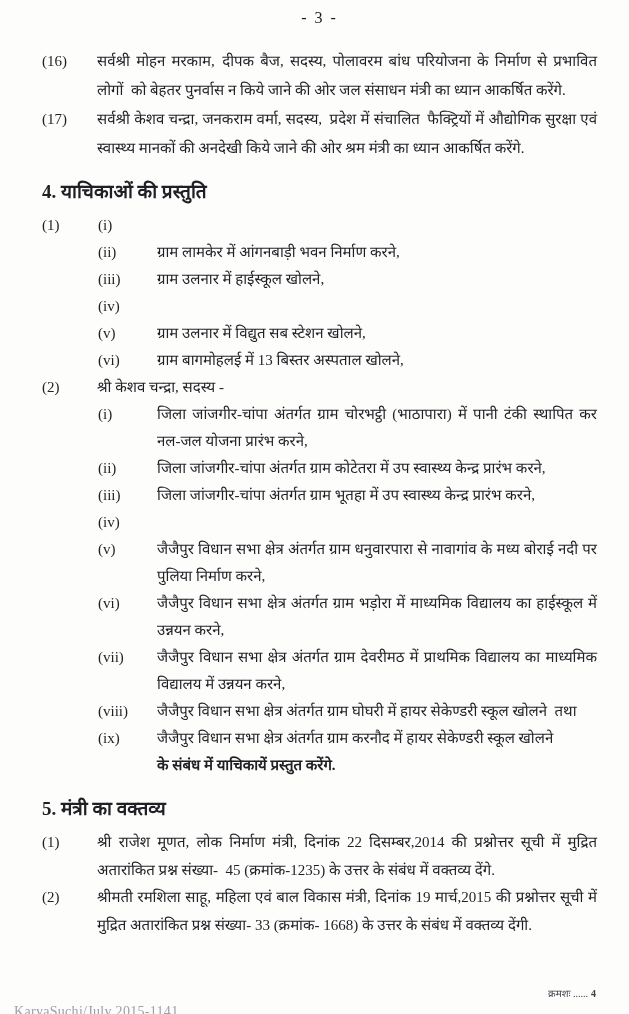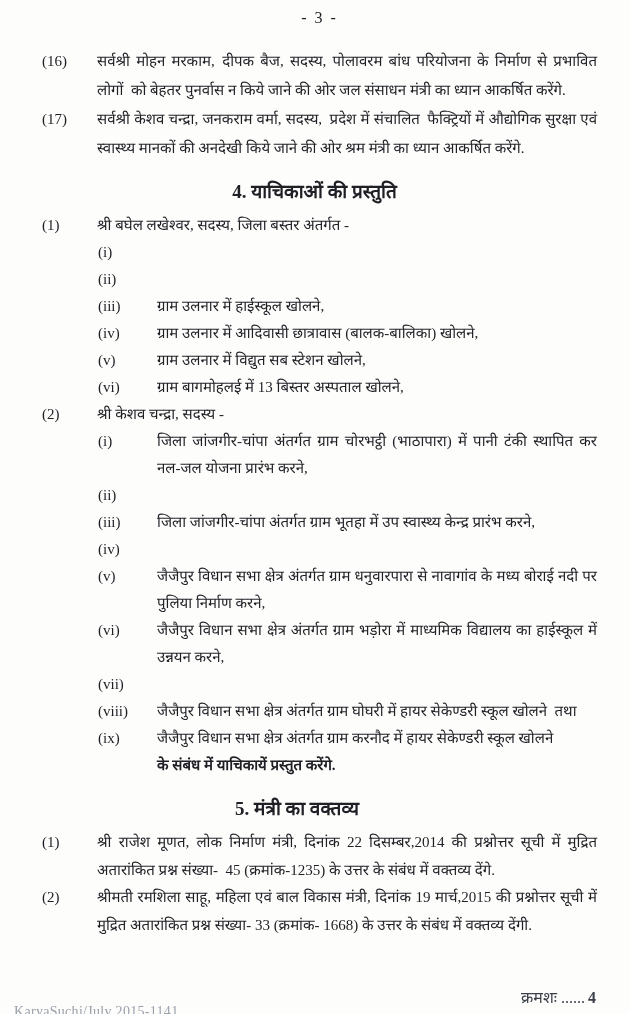--- a/index.html
+++ b/index.html
@@ -24,41 +24,40 @@
   }
   
   .item{display:flex;align-items:flex-start;justify-content:space-between;}
   .item > .num{flex:none;width:55px;}
   .item > .body{flex:1;text-align:justify;}
   .toplist{margin-top:20px;}
   .toplist .item{line-height:29px;}
   .heading{
     font-size:19px;
     font-weight:700;
-    text-align:center;
     margin:16px 0 7px 0;
     padding-right:10px;
     line-height:26px;
   }
   .heading.s5{padding-right:45px;margin-top:17px;}
   .seclist .item{line-height:27px;}
   .seclist.s5 .item{line-height:27.5px;}
   
   .sublist{margin-left:1px;}
   .sub{display:flex;align-items:flex-start;}
   .sub > .snum{flex:none;width:59px;}
   .sub > .sbody{flex:1;text-align:justify;}
   .closing{
     font-weight:700;
     margin-left:60px;
   }
   .footer-right{
     position:absolute;
     right:33px;top:986px;
-    font-size:16px;
+    font-size:10px;
     color:#3a3f4a;
   }
   .footer-right .fpage{font-weight:700;margin-left:3px;}
   .footer-left{
     position:absolute;
     left:14px;top:1004px;
     font-size:14px;
     color:#9aa0ac;
     letter-spacing:.3px;
   }
@@ -81,35 +80,34 @@
     </div>
   </section>
 
   <h2 class="heading s4">4. याचिकाओं की प्रस्तुति</h2>
 
   <section class="seclist s4">
 
     <div class="item">
       <span class="num">(1)</span>
       <div class="body">
-        <div class="intro">श्री बघेल लखेश्वर, सदस्य, जिला बस्तर अंतर्गत -</div>
         <div class="sublist">
           <div class="sub">
             <span class="snum">(i)</span>
           </div>
           <div class="sub">
             <span class="snum">(ii)</span>
+            <div class="sbody">ग्राम लामकेर में आंगनबाड़ी भवन निर्माण करने,</div>
           </div>
           <div class="sub">
             <span class="snum">(iii)</span>
             <div class="sbody">ग्राम उलनार में हाईस्कूल खोलने,</div>
           </div>
           <div class="sub">
             <span class="snum">(iv)</span>
-            <div class="sbody">ग्राम उलनार में आदिवासी छात्रावास (बालक-बालिका) खोलने,</div>
           </div>
           <div class="sub">
             <span class="snum">(v)</span>
             <div class="sbody">ग्राम उलनार में विद्युत सब स्टेशन खोलने,</div>
           </div>
           <div class="sub">
             <span class="snum">(vi)</span>
             <div class="sbody">ग्राम बागमोहलई में 13 बिस्तर अस्पताल खोलने,</div>
           </div>
         </div>
@@ -120,38 +118,40 @@
       <span class="num">(2)</span>
       <div class="body">
         <div class="intro">श्री केशव चन्द्रा, सदस्य -</div>
         <div class="sublist">
           <div class="sub">
             <span class="snum">(i)</span>
             <div class="sbody">जिला जांजगीर-चांपा अंतर्गत ग्राम चोरभट्ठी (भाठापारा) में पानी टंकी स्थापित कर नल-जल योजना प्रारंभ करने,</div>
           </div>
           <div class="sub">
             <span class="snum">(ii)</span>
+            <div class="sbody">जिला जांजगीर-चांपा अंतर्गत ग्राम कोटेतरा में उप स्वास्थ्य केन्द्र प्रारंभ करने,</div>
           </div>
           <div class="sub">
             <span class="snum">(iii)</span>
             <div class="sbody">जिला जांजगीर-चांपा अंतर्गत ग्राम भूतहा में उप स्वास्थ्य केन्द्र प्रारंभ करने,</div>
           </div>
           <div class="sub">
             <span class="snum">(iv)</span>
           </div>
           <div class="sub">
             <span class="snum">(v)</span>
             <div class="sbody">जैजैपुर विधान सभा क्षेत्र अंतर्गत ग्राम धनुवारपारा से नावागांव के मध्य बोराई नदी पर पुलिया निर्माण करने,</div>
           </div>
           <div class="sub">
             <span class="snum">(vi)</span>
             <div class="sbody">जैजैपुर विधान सभा क्षेत्र अंतर्गत ग्राम भड़ोरा में माध्यमिक विद्यालय का हाईस्कूल में उन्नयन करने,</div>
           </div>
           <div class="sub">
             <span class="snum">(vii)</span>
+            <div class="sbody">जैजैपुर विधान सभा क्षेत्र अंतर्गत ग्राम देवरीमठ में प्राथमिक विद्यालय का माध्यमिक विद्यालय में उन्नयन करने,</div>
           </div>
           <div class="sub">
             <span class="snum">(viii)</span>
             <div class="sbody">जैजैपुर विधान सभा क्षेत्र अंतर्गत ग्राम घोघरी में हायर सेकेण्डरी स्कूल खोलने तथा</div>
           </div>
           <div class="sub">
             <span class="snum">(ix)</span>
             <div class="sbody">जैजैपुर विधान सभा क्षेत्र अंतर्गत ग्राम करनौद में हायर सेकेण्डरी स्कूल खोलने</div>
           </div>
         </div>

